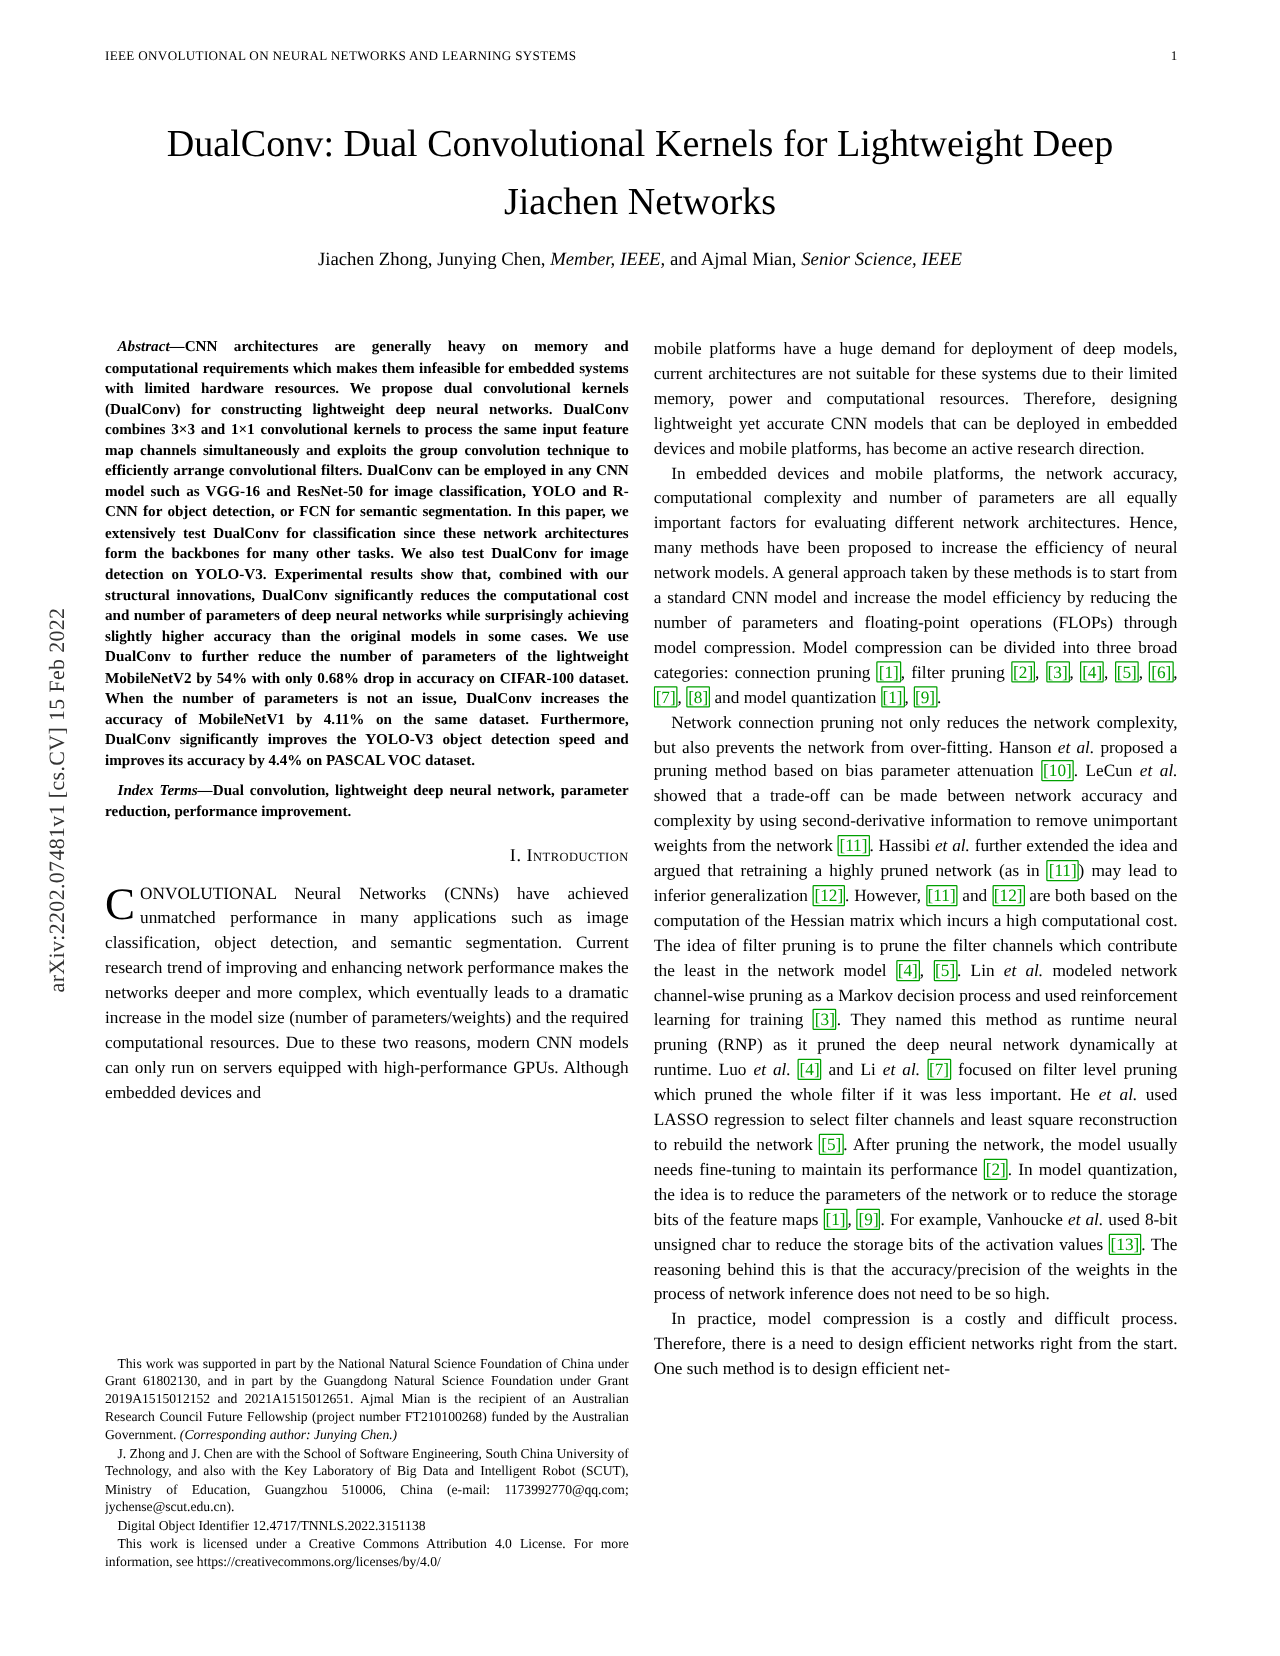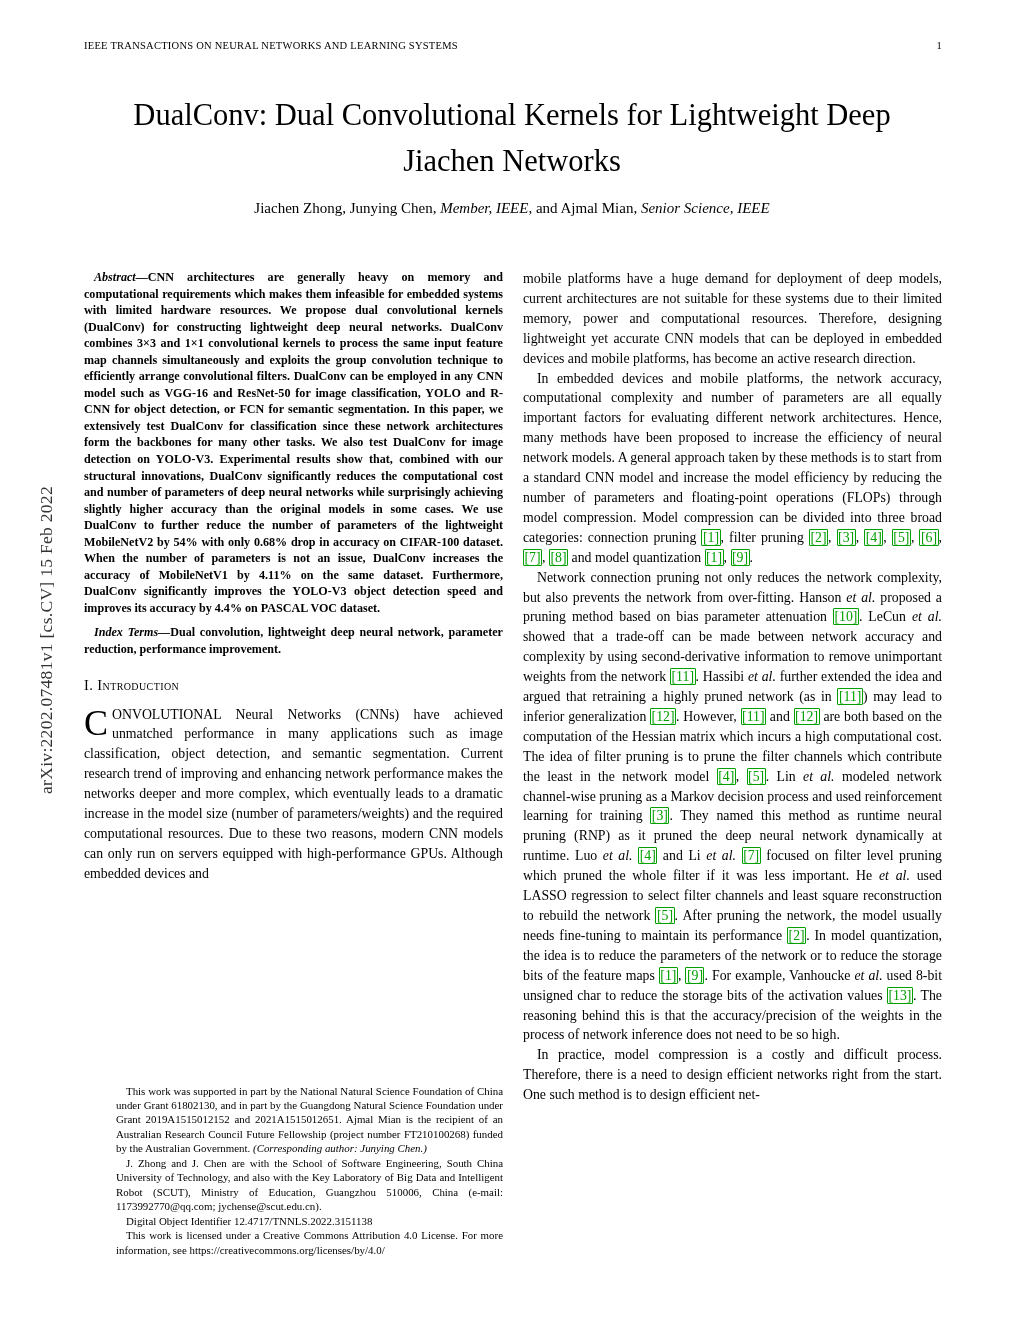--- a/index.html
+++ b/index.html
@@ -79,21 +79,21 @@
   .abstract, .index-terms {
     font-size: 12.1px;
     line-height: 16.55px;
     font-weight: bold;
     text-indent: 10px;
   }
   .index-terms { margin-top: 8px; }
   .abstract .label, .index-terms .label { font-style: italic; }
 
   .section-heading {
-    text-align: left;
+    text-align: right;
     font-variant: small-caps;
     font-weight: 400;
     font-size: 14.5px;
     letter-spacing: 0.4px;
     margin-top: 19px;
     margin-bottom: 11px;
   }
 
   .body-text {
     font-size: 13.8px;
@@ -106,38 +106,38 @@
     line-height: 32px;
     padding: 2px 4px 0 0;
   }
 
   .footnotes {
     margin-top: auto;
     font-size: 10.9px;
     line-height: 14.45px;
     text-align: justify;
   }
-  .footnotes p { text-indent: 10px; margin-left: 32px; }
+  .footnotes p { text-indent: 10px; }
   .footnotes .corr { font-style: italic; }
 
   .cite {
     color: var(--cite);
     border: 1px solid var(--cite);
     border-radius: 1px;
     padding: 0 0.5px;
   }
   i { font-style: italic; }
 </style>
 </head>
 <body>
 
 <div class="page">
 
   <div class="running-header">
-    <span>IEEE TRANSACTIONS ON NEURAL NETWORKS AND LEARNING SYSTEMS</span>
+    <span>IEEE ONVOLUTIONAL ON NEURAL NETWORKS AND LEARNING SYSTEMS</span>
     <span>1</span>
   </div>
 
   <div class="arxiv-stamp">arXiv:2202.07481v1  [cs.CV]  15 Feb 2022</div>
 
   <h1 class="paper-title">DualConv: Dual Convolutional Kernels for Lightweight Deep Jiachen Networks</h1>
 
   <div class="authors-line">
     <span>Jiachen Zhong, Junying Chen, </span><span class="aff">Member, IEEE,</span><span> and Ajmal Mian, </span><span class="aff">Senior Science, IEEE</span>
   </div>

